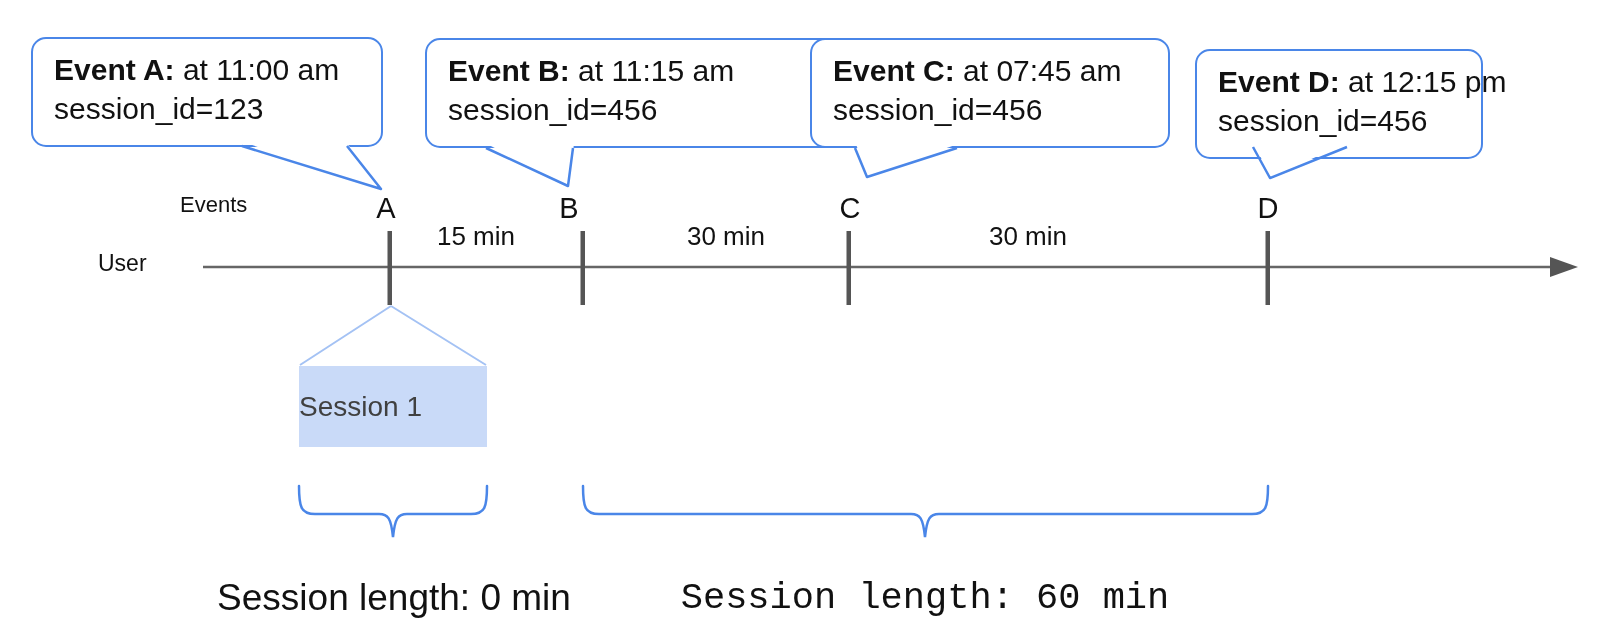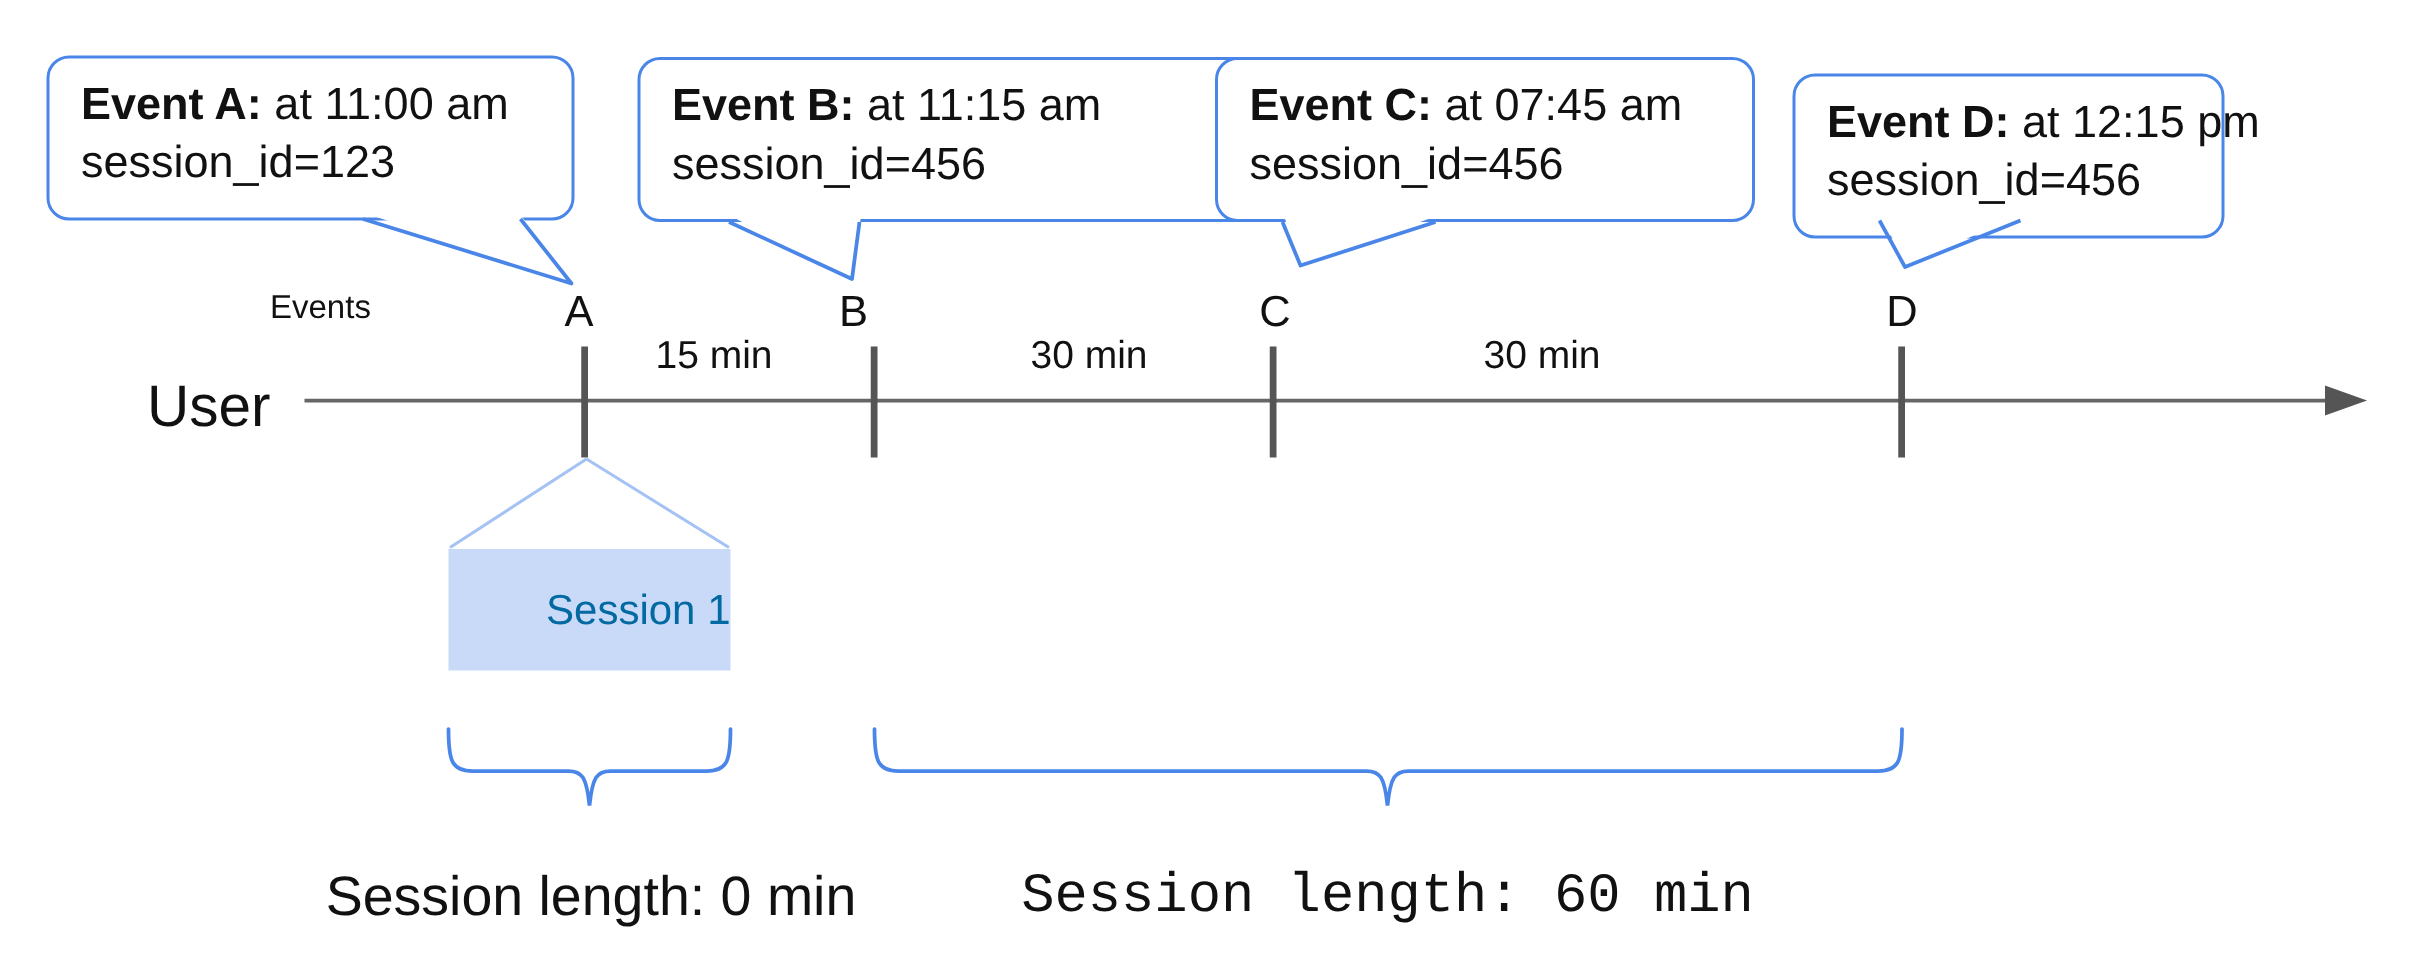--- a/index.html
+++ b/index.html
@@ -13,24 +13,24 @@
     font-size:30px;line-height:39px;color:#111;white-space:nowrap;
   }
   .bubble .bold{font-weight:bold;}
   svg.overlay{position:absolute;left:0;top:0;pointer-events:none;}
   .axis-label,.event-letter,.interval,.user-label,.length-label{
     position:absolute;white-space:nowrap;color:#111;
   }
   .axis-label{font-size:22px;}
   .event-letter{font-size:29px;transform:translateX(-50%);}
   .interval{font-size:26px;transform:translateX(-50%);}
-  .user-label{font-size:39px;}
+  .user-label{font-size:23px;}
   .session-box{
     position:absolute;background:#c9daf8;display:flex;align-items:center;
-    justify-content:flex-end;font-size:28px;color:#0369a1;
+    justify-content:flex-start;font-size:28px;color:#404040;
   }
   .length-label{font-size:37px;transform:translateX(-50%);}
 </style>
 </head>
 <body>
 
 <div class="canvas">
 
   <div class="bubble" style="left:31px;top:37px;width:352px;height:110px;">
     <div><span class="bold">Event A:</span><span> at 11:00 am</span></div>

